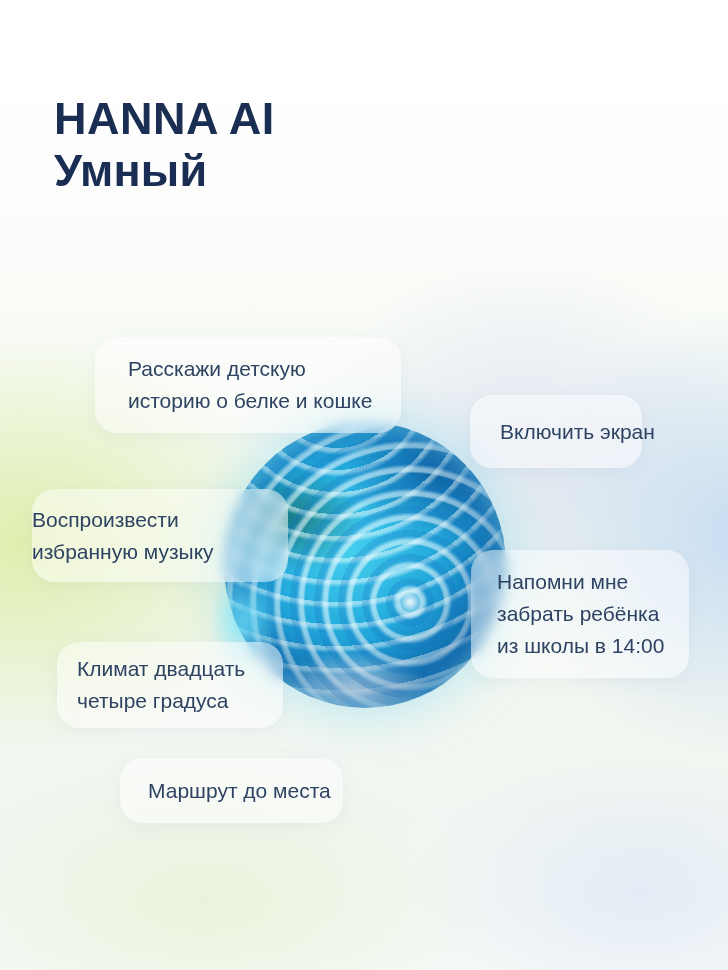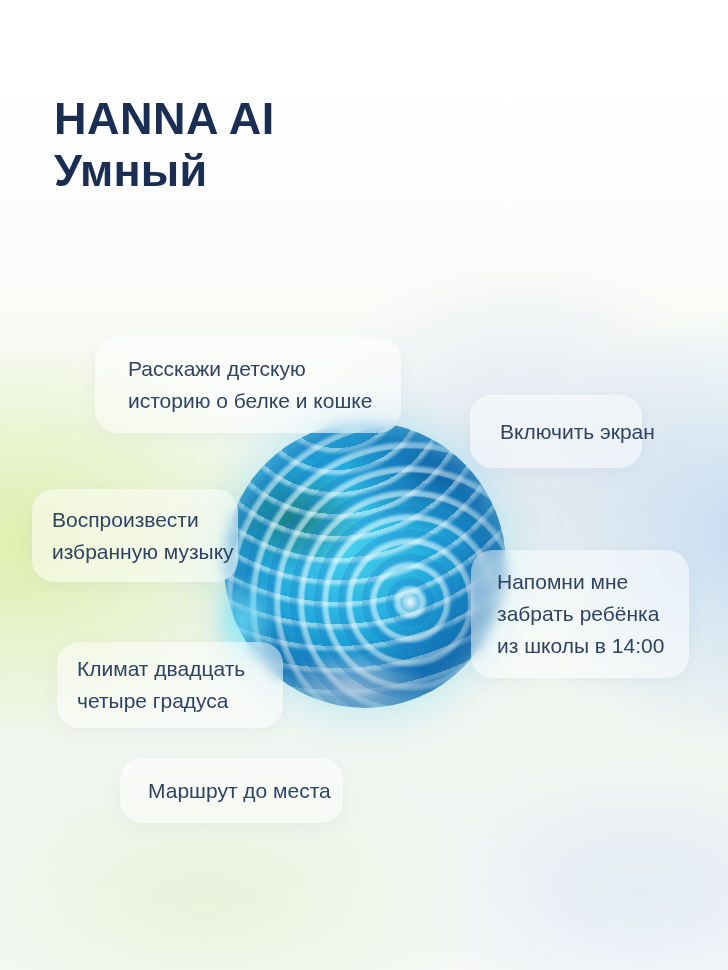--- a/index.html
+++ b/index.html
@@ -85,21 +85,21 @@
     box-shadow: 0 4px 18px rgba(70,110,150,0.06);
   }
   .bubble-text {
     color: #2e4362;
     font-size: 21px;
     line-height: 32px;
     white-space: pre;
   }
   .b-story    { left: 95px;  top: 337px; width: 306px; height: 96px;  padding-left: 33px; }
   .b-screen   { left: 448px; top: 395px; width: 172px; height: 73px;  padding-left: 30px; margin-left: 22px; }
-  .b-music    { left: 32px;  top: 489px; width: 206px; height: 93px;  padding-left: 20px; }
+  .b-music    { left: 32px;  top: 489px; width: 256px; height: 93px;  }
   .b-reminder { left: 471px; top: 550px; width: 218px; height: 128px; padding-left: 26px; z-index: 3; }
   .b-climate  { left: 57px;  top: 642px; width: 226px; height: 86px;  padding-left: 20px; }
   .b-route    { left: 120px; top: 758px; width: 223px; height: 65px;  padding-left: 28px; }
   .b-places   { left: 432px; top: 728px; width: 238px; height: 127px; padding-left: 18px; z-index: 3; }
 </style>
 </head>
 <body>
 
 <div class="canvas">
 

